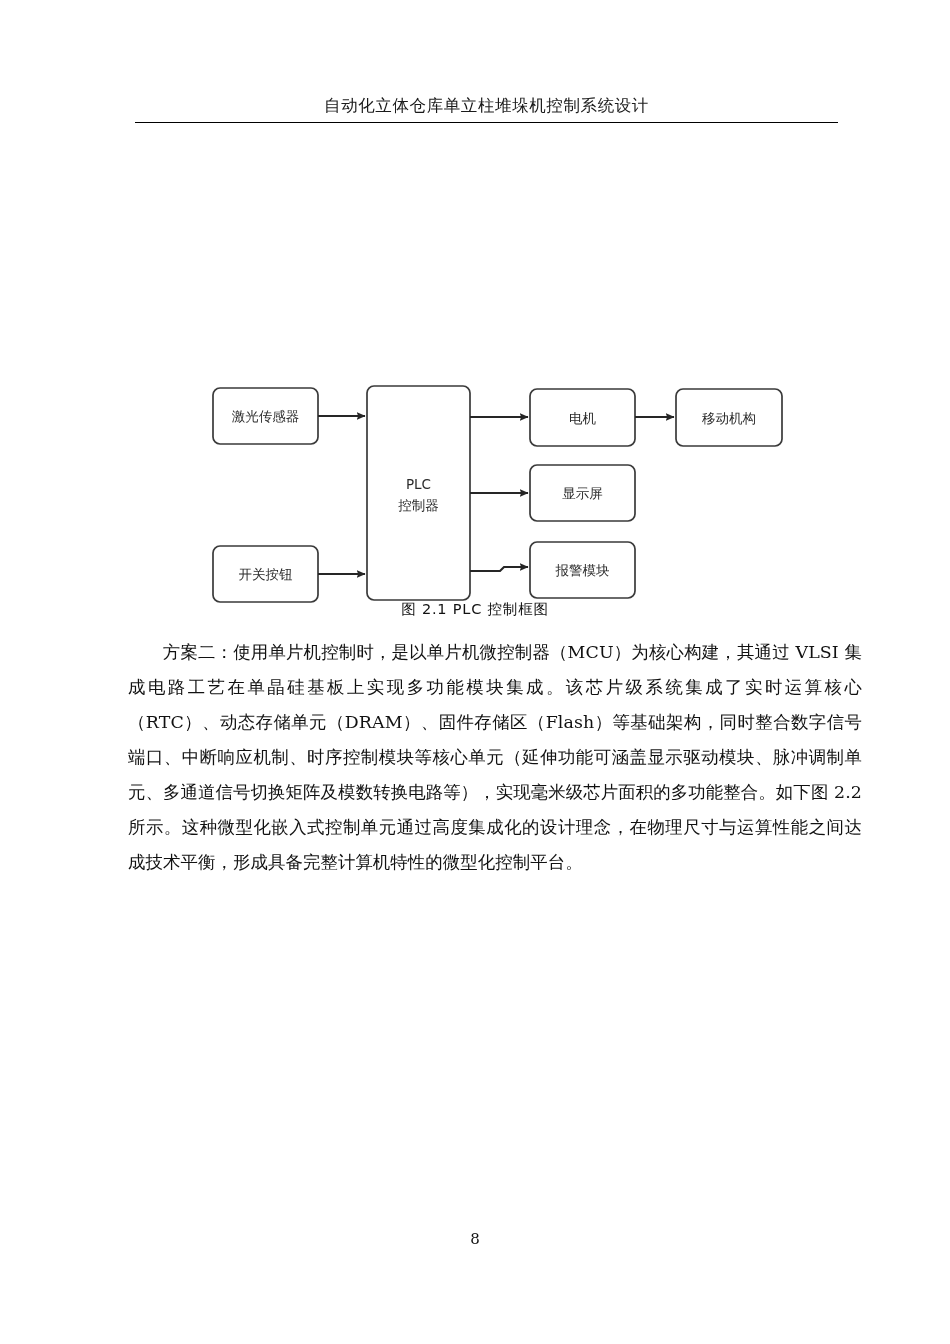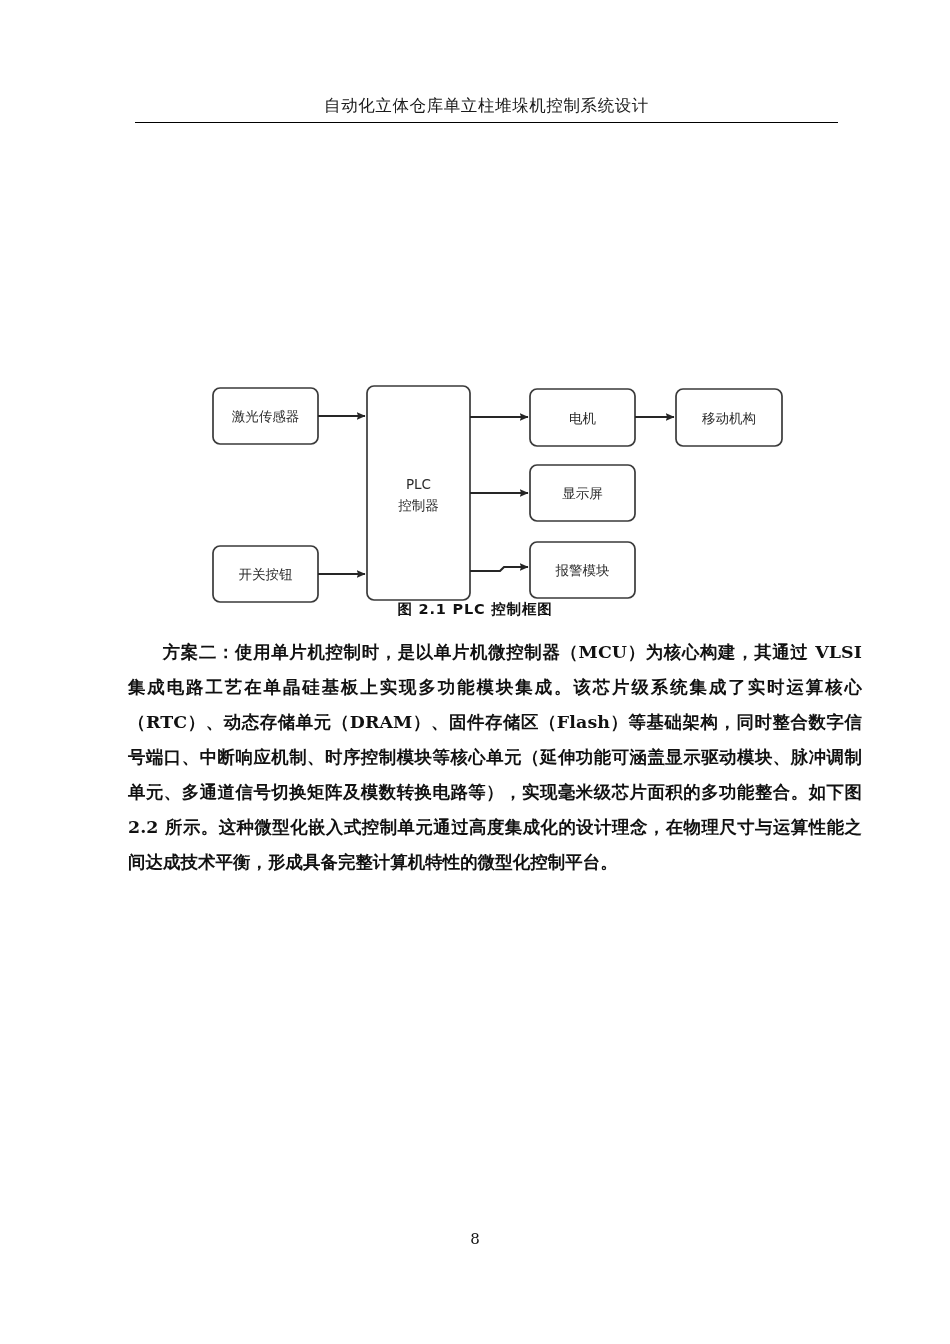--- a/index.html
+++ b/index.html
@@ -77,32 +77,31 @@
   .figure svg { display: block; }
 
   .fig-caption {
     position: absolute;
     left: 0;
     top: 592px;
     width: 950px;
     text-align: center;
     font-family: "DejaVu Sans", "Liberation Sans", sans-serif;
     font-size: 14.5px;
-    font-weight: bold;
+    font-weight: normal;
     letter-spacing: 0.8px;
     color: #111;
   }
 
   
   .body-block-2 {
     position: absolute;
     left: 128px;
     top: 627px;
     width: 734px;
-    font-weight: bold;
   }
 
   
   .page-number {
     position: absolute;
     left: 0;
     top: 1222px;
     width: 950px;
     text-align: center;
     font-family: "DejaVu Serif", "Liberation Serif", serif;

